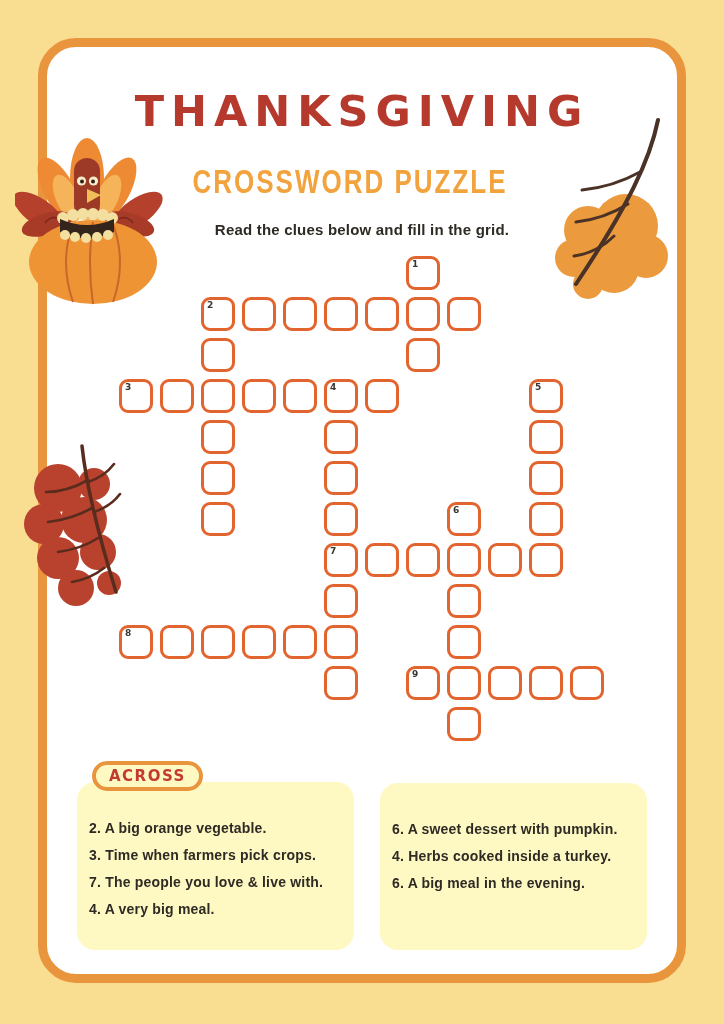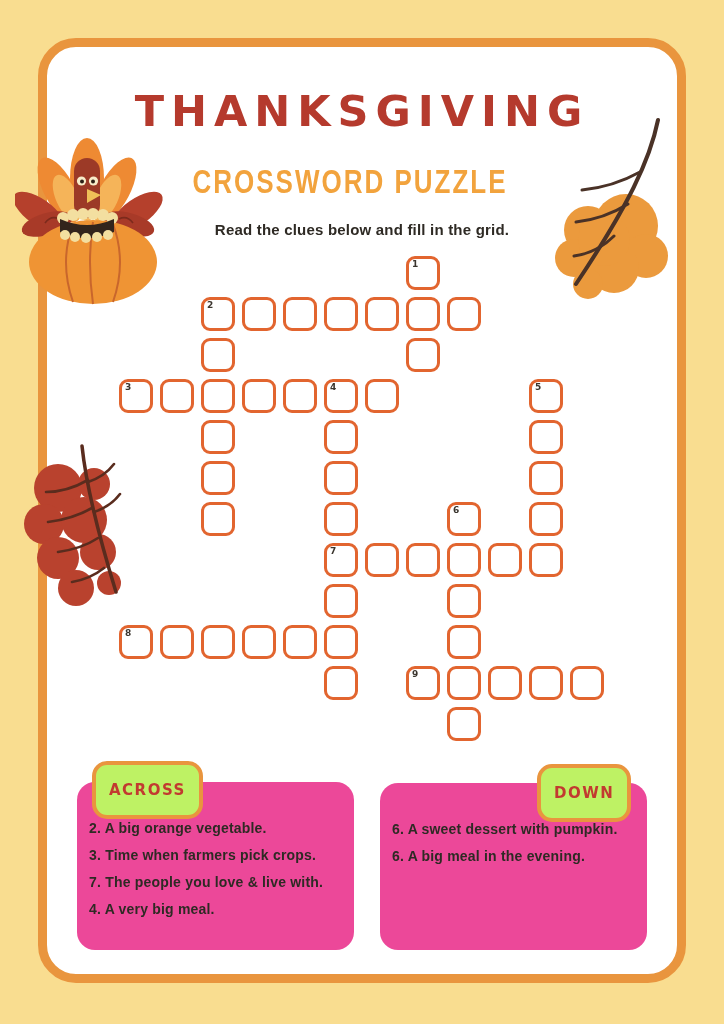--- a/index.html
+++ b/index.html
@@ -34,27 +34,27 @@
   }
   .grid { position:absolute; left:119px; top:256px; width:486px; height:486px; }
   .cell {
     position:absolute; width:34px; height:34px;
     background:#ffffff; border:3px solid #e2652f; border-radius:9px;
   }
   .cell .num {
     position:absolute; top:0px; left:3px; font-size:9px; font-weight:bold;
     color:#3a352e; line-height:11px;
   }
-  .clue-box { position:absolute; background:#ec4899; border-radius:18px; }
+  .clue-box { position:absolute; background:#fef9c3; border-radius:18px; }
   .clue-box.across { left:77px;  top:782px; width:277px; height:168px; }
   .clue-box.down   { left:380px; top:783px; width:267px; height:167px; }
   .clue-label {
-    position:absolute; background:#bef264; border:4px solid #e9953e;
+    position:absolute; background:#fef9c3; border:4px solid #e9953e;
     border-radius:15px; color:#c23a30; font-weight:bold; font-size:15px;
-    letter-spacing:1.5px; padding:16px 13px; white-space:nowrap;
+    letter-spacing:1.5px; padding:2px 13px; white-space:nowrap;
   }
   .clue-label.across-label { left:92px;  top:761px; }
   .clue-label.down-label   { left:537px; top:764px; }
   .clues { list-style:none; margin:0; padding:33px 8px 0 12px; }
   .clues li {
     font-family:"Liberation Sans",sans-serif; font-size:14px; font-weight:bold;
     color:#2e2a24; line-height:27px; letter-spacing:0.2px; white-space:nowrap;
   }
   .deco { position:absolute; }
   .deco.turkey   { left:15px;  top:126px; }
@@ -221,18 +221,18 @@
         <li>3. Time when farmers pick crops.</li>
         <li>7. The people you love &amp; live with.</li>
         <li>4. A very big meal.</li>
       </ul>
   </div>
   <div class="clue-label across-label">ACROSS</div>
 
   <div class="clue-box down">
     <ul class="clues">
         <li>6. A sweet dessert with pumpkin.</li>
+        <li>4. Herbs cooked inside a turkey.</li>
         <li>6. A big meal in the evening.</li>
       </ul>
   </div>
-  <div class="clue-label down-label">DOWN</div>
 
 </div>
 
 </body></html>

